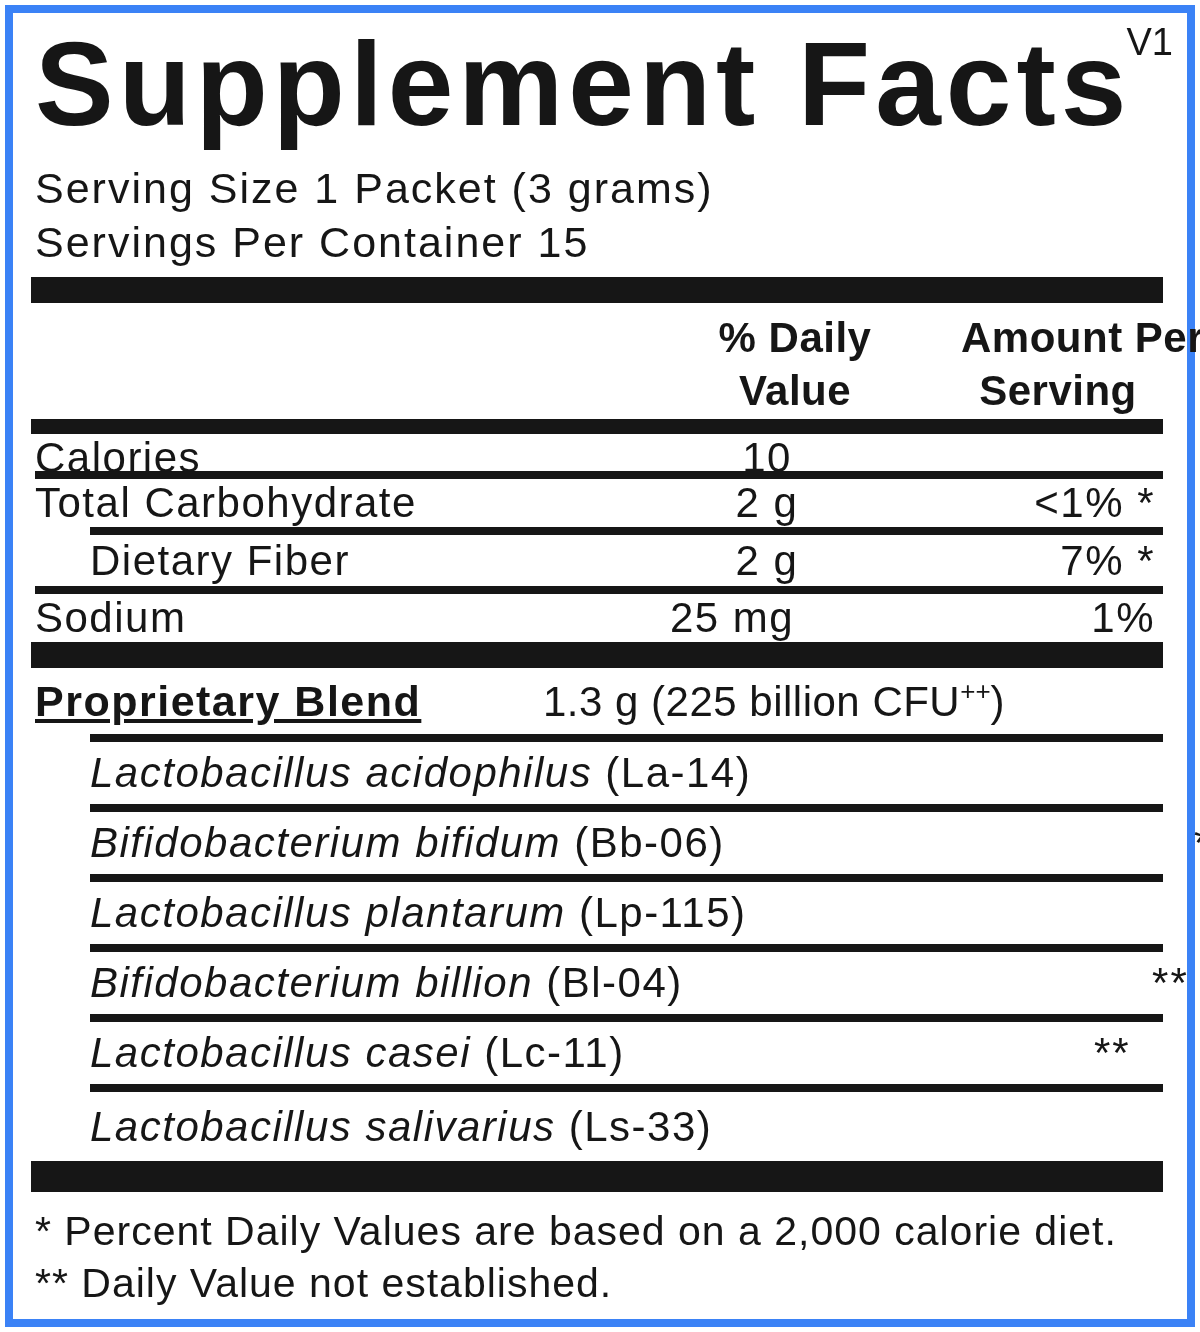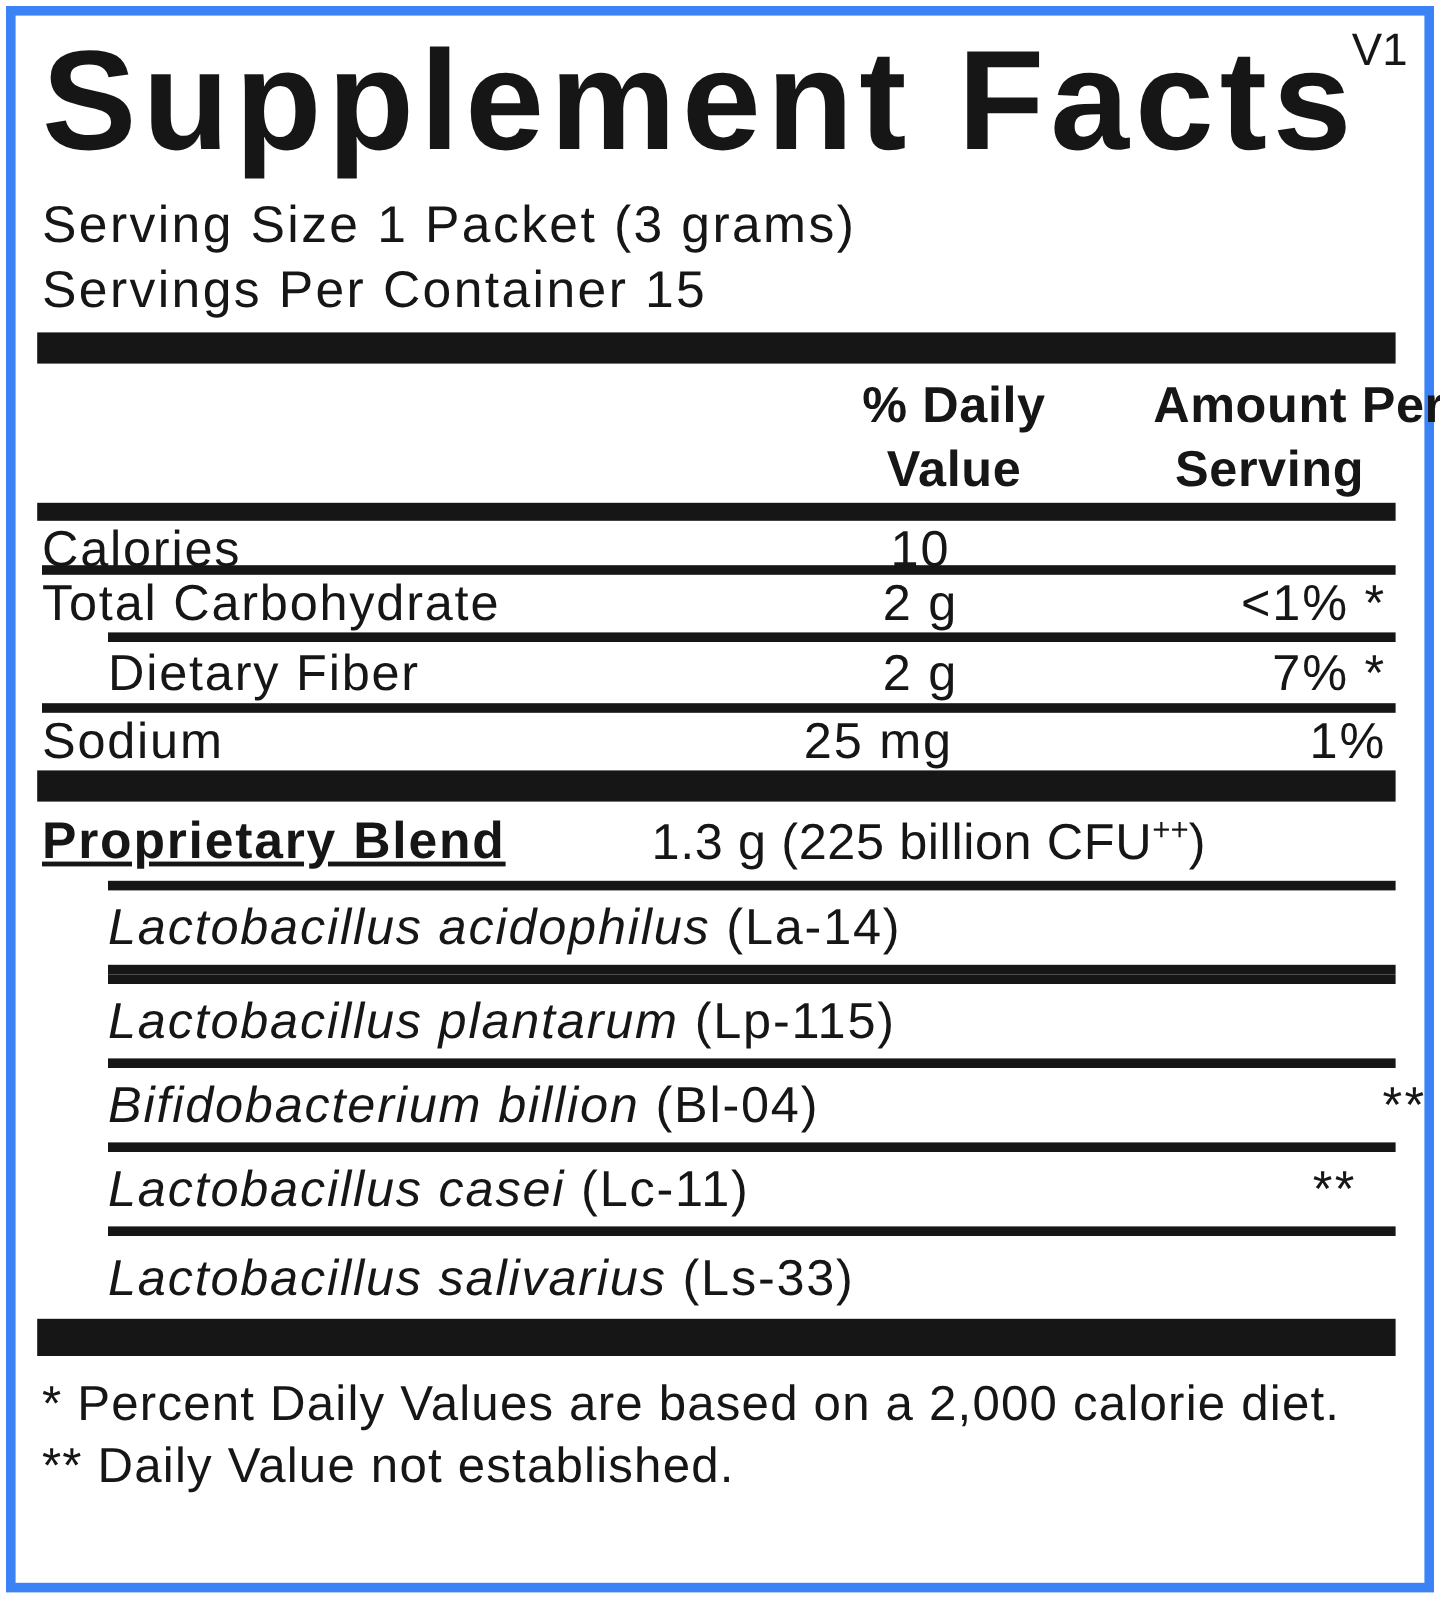--- a/index.html
+++ b/index.html
@@ -199,20 +199,28 @@
       <div class="cell-name">
         <span class="species">Lactobacillus acidophilus</span>
         <span class="strain">(La-14)</span>
       </div>
       <div class="cell-amount"></div>
       <div class="cell-dv dv-none">**</div>
     </div>
 
     <div class="sep ind"></div>
 
+    <div class="row ing-row">
+      <div class="cell-name">
+        <span class="species">Bifidobacterium bifidum</span>
+        <span class="strain">(Bb-06)</span>
+      </div>
+      <div class="cell-amount"></div>
+      <div class="cell-dv dv-none">**</div>
+    </div>
 
     <div class="sep ind"></div>
 
     <div class="row ing-row">
       <div class="cell-name">
         <span class="species">Lactobacillus plantarum</span>
         <span class="strain">(Lp-115)</span>
       </div>
       <div class="cell-amount"></div>
       <div class="cell-dv dv-none">**</div>

